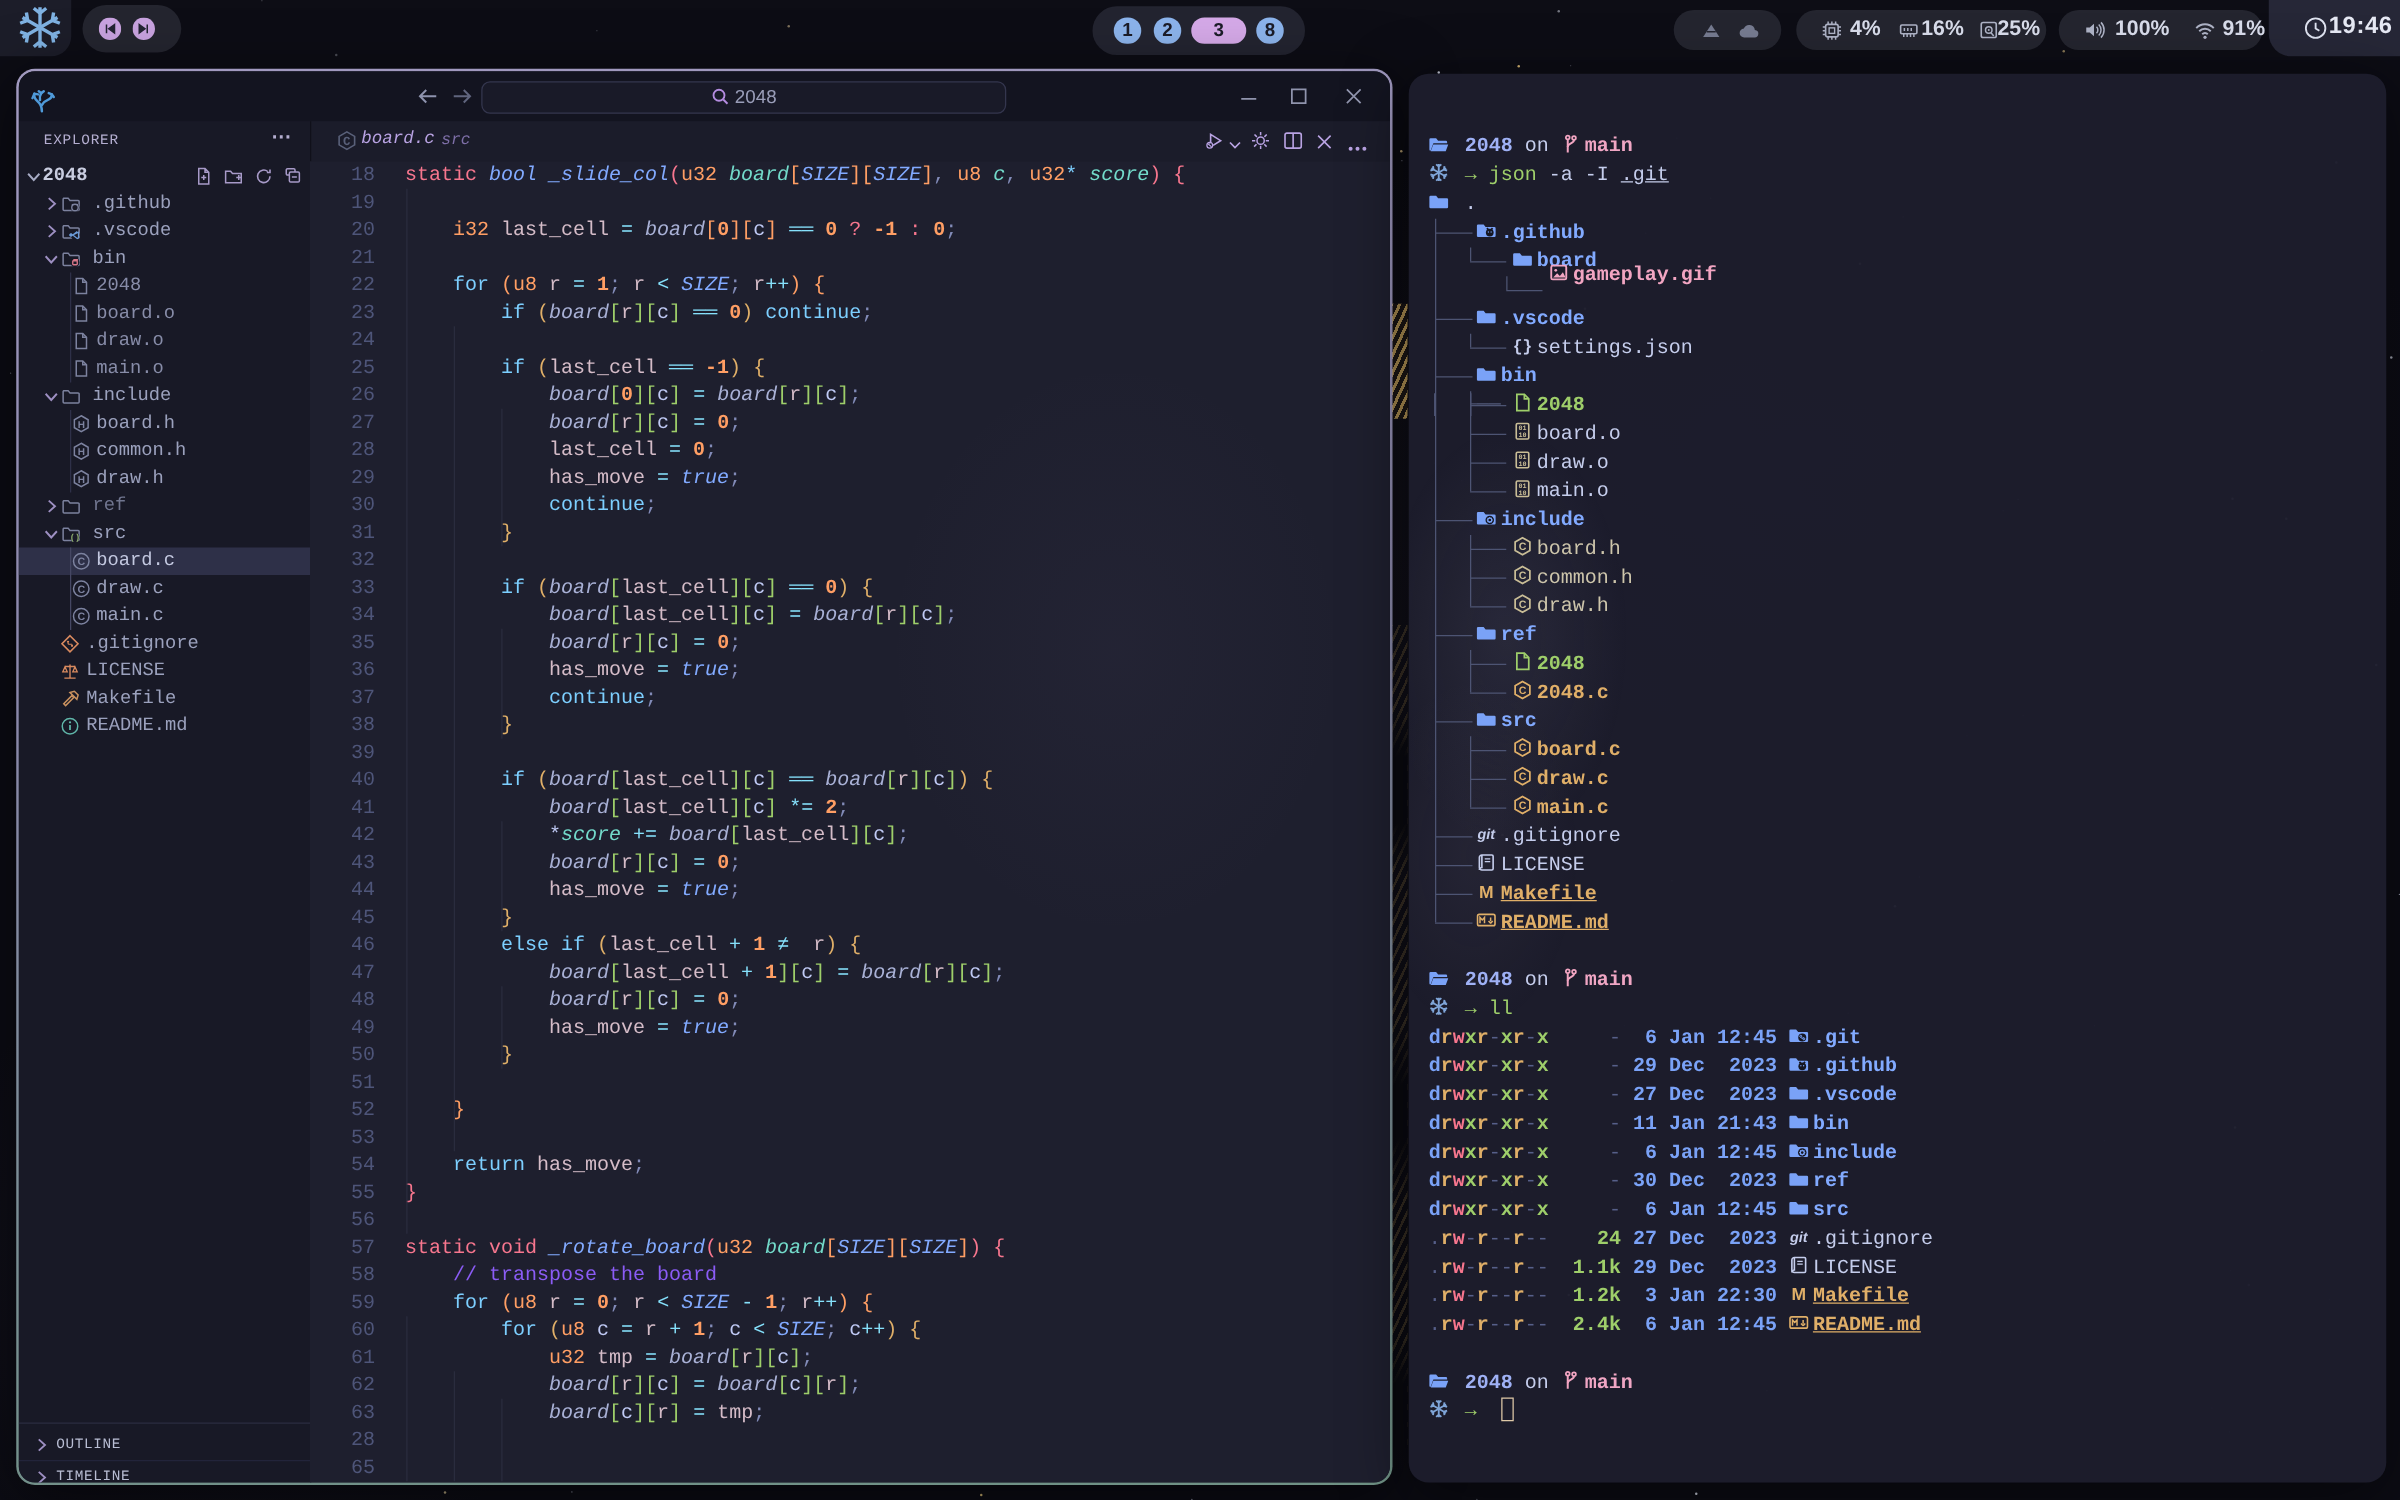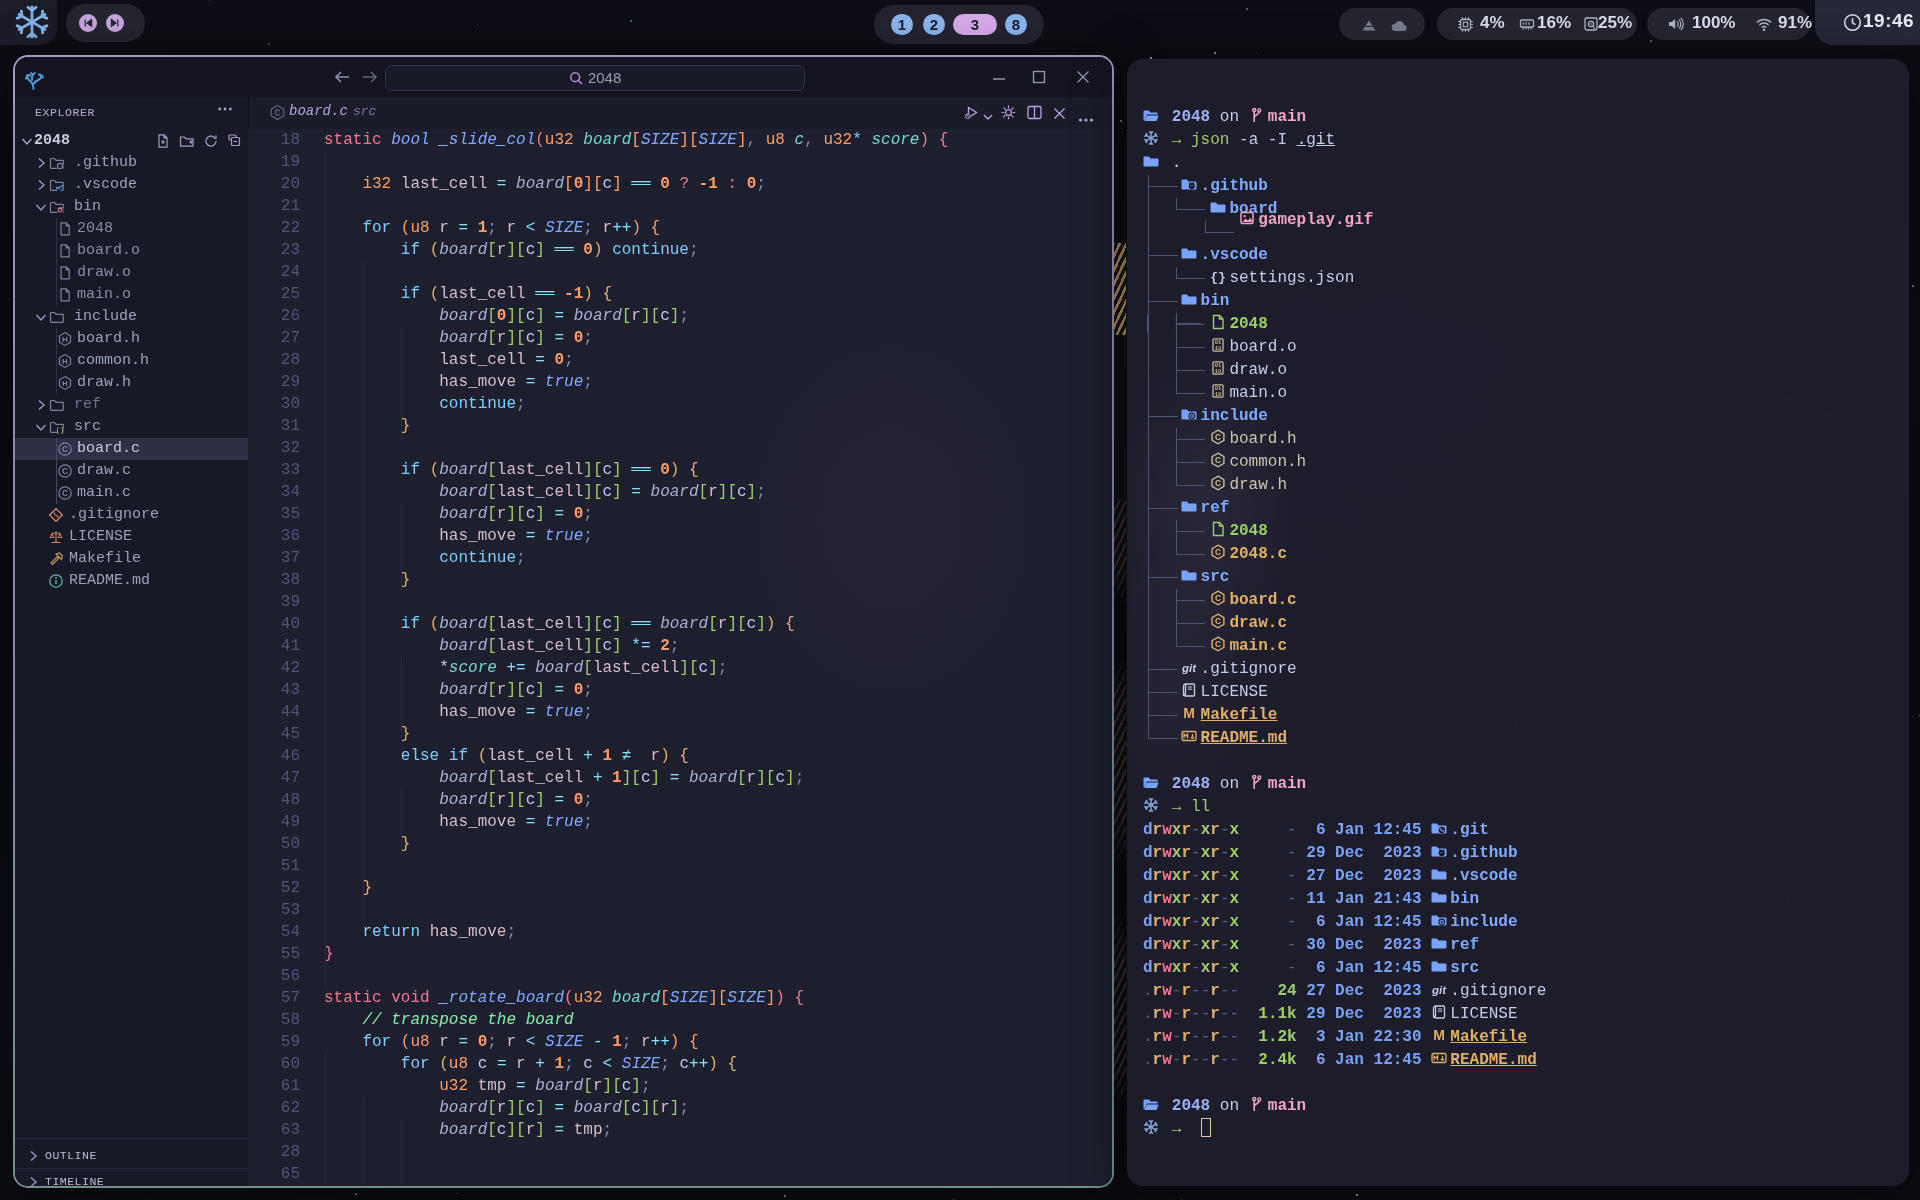--- a/index.html
+++ b/index.html
@@ -507,21 +507,21 @@
           <div class="cl">            <span style="color:#a9b1d6;font-style:italic">board</span><span style="color:#9ece6a">[</span><span style="color:#d5bcc8">r</span><span style="color:#9ece6a">]</span><span style="color:#9ece6a">[</span><span style="color:#c0caf5">c</span><span style="color:#9ece6a">]</span> <span style="color:#86e1fc">=</span> <span style="color:#ff9e64;font-weight:bold">0</span><span style="color:#828bb8">;</span></div>
           <div class="cl">            <span style="color:#d5bcc8">has_move</span> <span style="color:#86e1fc">=</span> <span style="color:#82aaff;font-style:italic">true</span><span style="color:#828bb8">;</span></div>
           <div class="cl">        <span style="color:#e0af68">}</span></div>
           <div class="cl"></div>
           <div class="cl">    <span style="color:#ff9e64">}</span></div>
           <div class="cl"></div>
           <div class="cl">    <span style="color:#7dcfff">return</span> <span style="color:#d5bcc8">has_move</span><span style="color:#828bb8">;</span></div>
           <div class="cl"><span style="color:#f7768e">}</span></div>
           <div class="cl"></div>
           <div class="cl"><span style="color:#f7768e">static</span> <span style="color:#f7768e">void</span> <span style="color:#82aaff;font-style:italic">_rotate_board</span><span style="color:#f7768e">(</span><span style="color:#ff9e64">u32</span> <span style="color:#73daca;font-style:italic">board</span><span style="color:#ff9e64">[</span><span style="color:#82aaff;font-style:italic">SIZE</span><span style="color:#ff9e64">]</span><span style="color:#ff9e64">[</span><span style="color:#82aaff;font-style:italic">SIZE</span><span style="color:#ff9e64">]</span><span style="color:#f7768e">)</span> <span style="color:#f7768e">{</span></div>
-          <div class="cl">    <span style="color:#86efac;font-style:italic">// transpose the board</span></div>
+          <div class="cl">    <span style="color:#8b5cf6;">// transpose the board</span></div>
           <div class="cl">    <span style="color:#7dcfff">for</span> <span style="color:#ff9e64">(</span><span style="color:#ff9e64">u8</span> <span style="color:#d5bcc8">r</span> <span style="color:#86e1fc">=</span> <span style="color:#ff9e64;font-weight:bold">0</span><span style="color:#828bb8">;</span> <span style="color:#d5bcc8">r</span> <span style="color:#86e1fc">&lt;</span> <span style="color:#82aaff;font-style:italic">SIZE</span> <span style="color:#86e1fc">-</span> <span style="color:#ff9e64;font-weight:bold">1</span><span style="color:#828bb8">;</span> <span style="color:#d5bcc8">r</span><span style="color:#86e1fc">++</span><span style="color:#ff9e64">)</span> <span style="color:#ff9e64">{</span></div>
           <div class="cl">        <span style="color:#7dcfff">for</span> <span style="color:#e0af68">(</span><span style="color:#ff9e64">u8</span> <span style="color:#c0caf5">c</span> <span style="color:#86e1fc">=</span> <span style="color:#d5bcc8">r</span> <span style="color:#86e1fc">+</span> <span style="color:#ff9e64;font-weight:bold">1</span><span style="color:#828bb8">;</span> <span style="color:#c0caf5">c</span> <span style="color:#86e1fc">&lt;</span> <span style="color:#82aaff;font-style:italic">SIZE</span><span style="color:#828bb8">;</span> <span style="color:#c0caf5">c</span><span style="color:#86e1fc">++</span><span style="color:#e0af68">)</span> <span style="color:#e0af68">{</span></div>
           <div class="cl">            <span style="color:#ff9e64">u32</span> <span style="color:#d5bcc8">tmp</span> <span style="color:#86e1fc">=</span> <span style="color:#a9b1d6;font-style:italic">board</span><span style="color:#9ece6a">[</span><span style="color:#d5bcc8">r</span><span style="color:#9ece6a">]</span><span style="color:#9ece6a">[</span><span style="color:#c0caf5">c</span><span style="color:#9ece6a">]</span><span style="color:#828bb8">;</span></div>
           <div class="cl">            <span style="color:#a9b1d6;font-style:italic">board</span><span style="color:#9ece6a">[</span><span style="color:#d5bcc8">r</span><span style="color:#9ece6a">]</span><span style="color:#9ece6a">[</span><span style="color:#c0caf5">c</span><span style="color:#9ece6a">]</span> <span style="color:#86e1fc">=</span> <span style="color:#a9b1d6;font-style:italic">board</span><span style="color:#9ece6a">[</span><span style="color:#c0caf5">c</span><span style="color:#9ece6a">]</span><span style="color:#9ece6a">[</span><span style="color:#d5bcc8">r</span><span style="color:#9ece6a">]</span><span style="color:#828bb8">;</span></div>
           <div class="cl">            <span style="color:#a9b1d6;font-style:italic">board</span><span style="color:#9ece6a">[</span><span style="color:#c0caf5">c</span><span style="color:#9ece6a">]</span><span style="color:#9ece6a">[</span><span style="color:#d5bcc8">r</span><span style="color:#9ece6a">]</span> <span style="color:#86e1fc">=</span> <span style="color:#d5bcc8">tmp</span><span style="color:#828bb8">;</span></div>
         </div>
     <div style="position:absolute;left:76.5px;top:22px;width:1px;height:836px;background:#2a2c3e"></div>
         <div style="position:absolute;left:76.5px;top:924px;width:1px;height:132px;background:#2a2c3e"></div>
         <div style="position:absolute;left:114.9px;top:132px;width:1px;height:660px;background:#2a2c3e"></div>
         <div style="position:absolute;left:114.9px;top:968px;width:1px;height:88px;background:#2a2c3e"></div>

